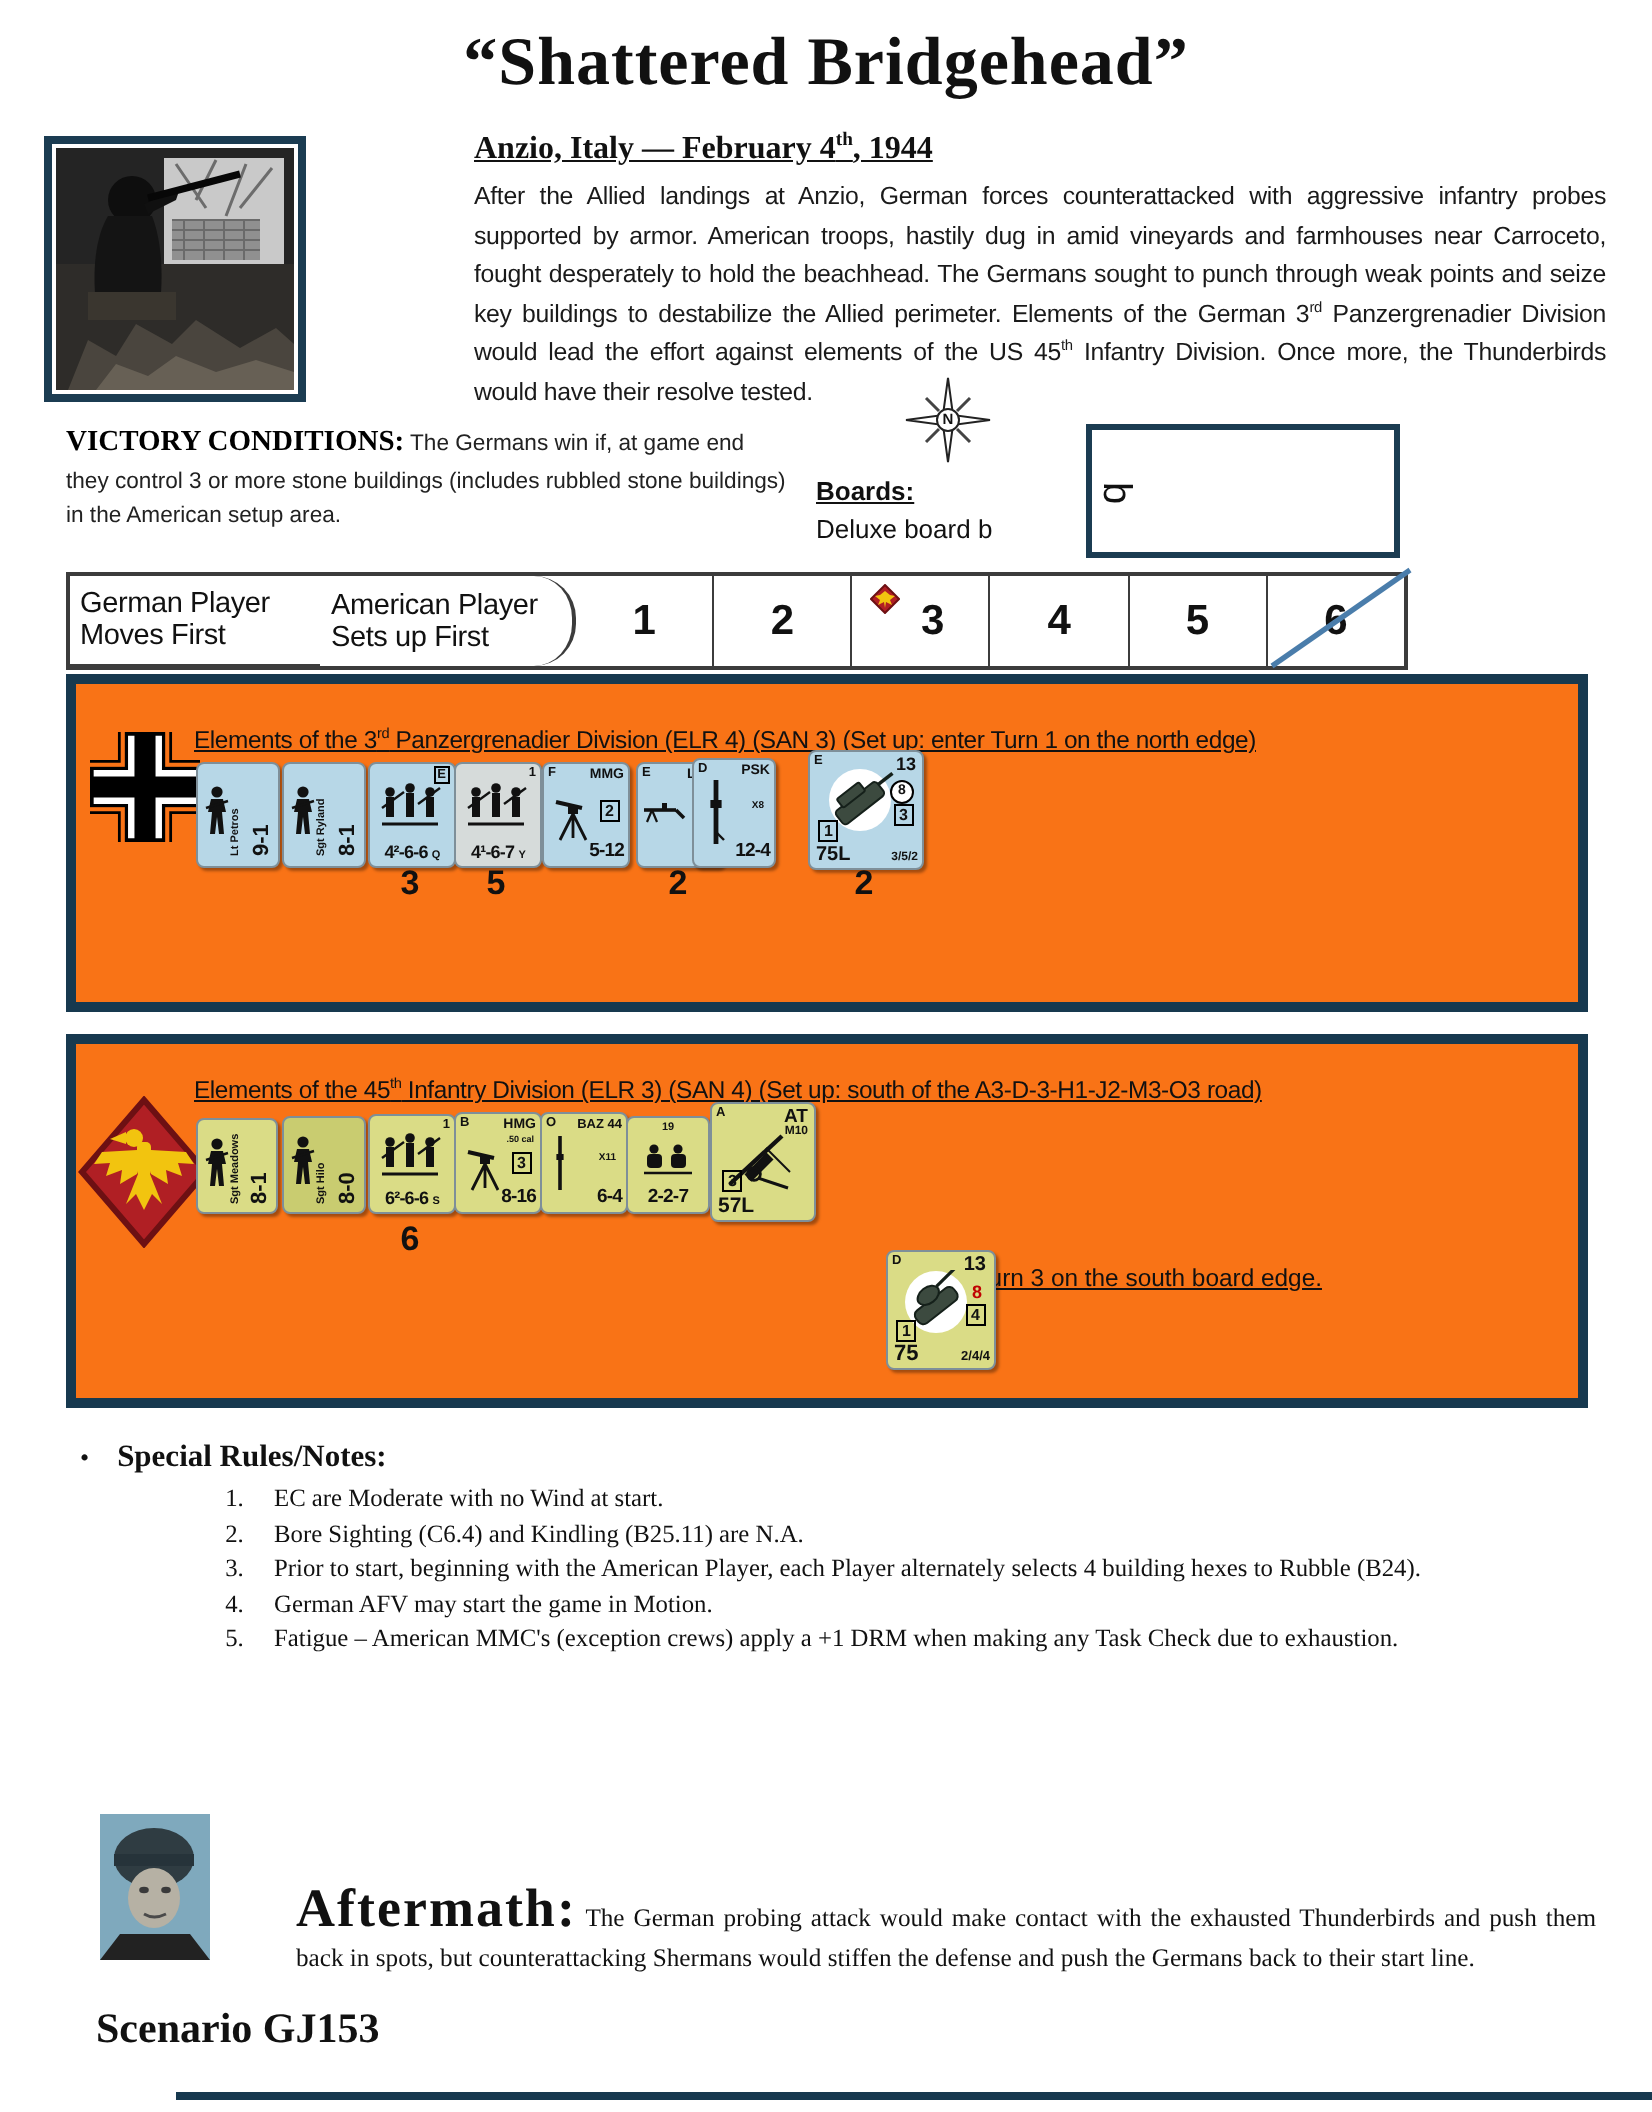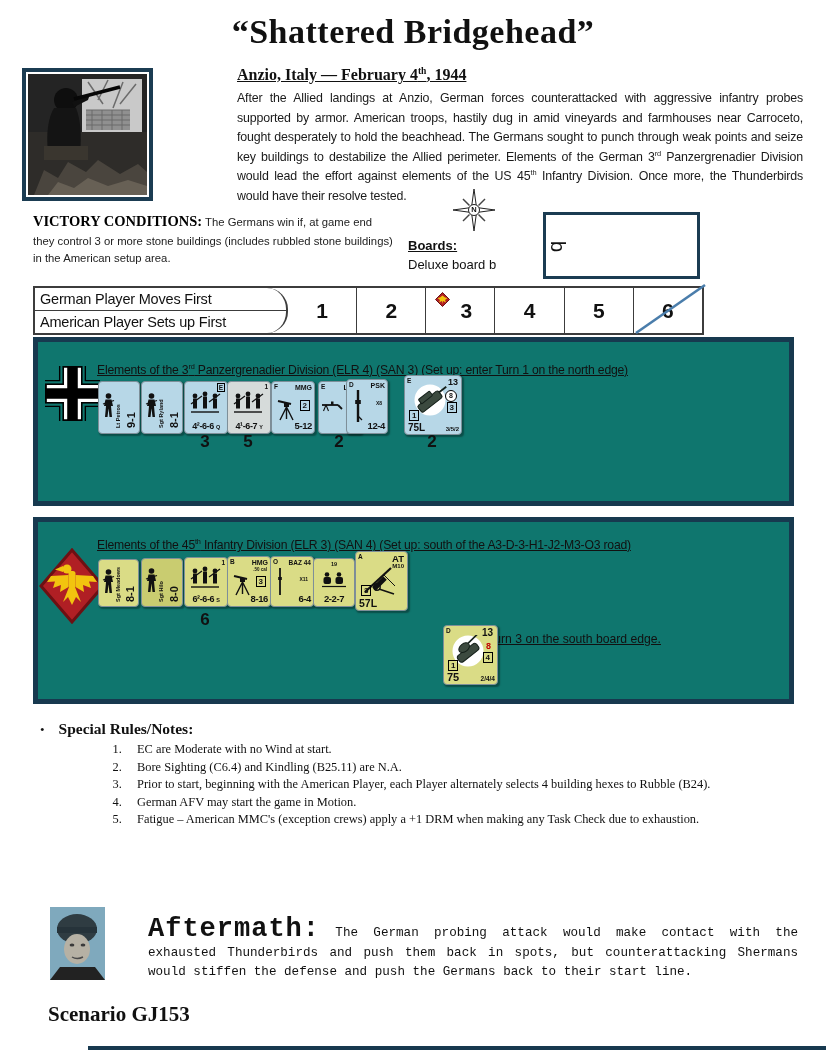--- a/index.html
+++ b/index.html
@@ -29,29 +29,29 @@
   
   #compass{left:452px;top:188px;width:44px;height:44px;}
   #compass-n{left:467px;top:205px;font-size:7.5px;font-weight:bold;width:14px;text-align:center;}
   #boards{left:408px;top:237px;font-size:13px;line-height:1.45;}
   #boards .blabel{font-weight:bold;text-decoration:underline;}
   #board-box{left:543px;top:212px;width:151px;height:61px;border:3px solid #1b3c52;}
   #board-box .letter{position:absolute;left:6px;top:20px;font-size:20px;transform:rotate(90deg);}
 
   
   #turntrack{left:33px;top:286px;width:667px;height:45px;border:2px solid #3c3c3c;display:flex;background:#fff;}
-  #tt-labels{width:268px;border-right:2px solid #3c3c3c;display:flex;flex-direction:column;border-radius:21px;}
+  #tt-labels{width:268px;border-right:2px solid #3c3c3c;display:flex;flex-direction:row;border-radius:21px;}
   .tt-row{flex:1;display:flex;align-items:center;padding-left:5px;font-size:14.5px;letter-spacing:-.2px;}
   .tt-row:first-child{border-bottom:1.5px solid #3c3c3c;}
   .tt-cell{width:72.8px;border-right:1.5px solid #3c3c3c;position:relative;display:flex;
            align-items:center;justify-content:center;font-weight:bold;font-size:21px;}
   .tt-cell:last-child{border-right:none;}
 
   
-  .panel{position:absolute;border:5px solid #17394f;background:#0f766e;}
+  .panel{position:absolute;border:5px solid #17394f;background:#f97316;}
   #german-panel{left:33px;top:337px;width:751px;height:159px;}
   #american-panel{left:33px;top:517px;width:751px;height:177px;}
   .ob-header{position:absolute;font-size:12.2px;letter-spacing:-.2px;text-decoration:underline;white-space:nowrap;}
 
   
   .ctr{position:absolute;border:1px solid #7e8f99;border-radius:4px;
        box-shadow:1.5px 1.5px 1.5px rgba(0,0,0,.35);font-family:"Liberation Sans",sans-serif;color:#111;}
   .c-blue{background:#b7d7e7;}
   .c-gray{background:#d6dbda;}
   .c-olive{background:#dadc86;}
@@ -83,21 +83,21 @@
 
   
   #notes{left:40px;top:720px;width:760px;}
   #notes-heading{font-family:"Liberation Serif",serif;font-weight:bold;font-size:15.5px;}
   #notes-heading::before{content:"•";font-size:13px;margin-right:14px;font-weight:normal;}
   #notes ol{margin:4px 0 0 0;padding-left:85px;}
   #notes li{font-family:"Liberation Serif",serif;font-size:12.4px;margin-bottom:2.5px;padding-left:12px;}
 
   
   #aft-photo{left:50px;top:907px;width:55px;height:73px;}
-  #aftermath{left:148px;top:916px;width:650px;font-family:Liberation Mono, monospace;
+  #aftermath{left:148px;top:941px;width:650px;font-family:Liberation Serif, serif;
              font-size:12.6px;line-height:1.55;text-align:justify;}
   #aftermath .alabel{font-weight:bold;font-size:27px;letter-spacing:1px;line-height:1;}
 
   #scenario-id{left:48px;top:966px;font-family:"Liberation Serif",serif;font-weight:bold;font-size:21px;margin-top:36px;}
   #bottom-rule{left:88px;top:1046px;width:738px;height:4px;background:#17394f;}
 </style>
 </head>
 <body>
 
 <div id="page">

